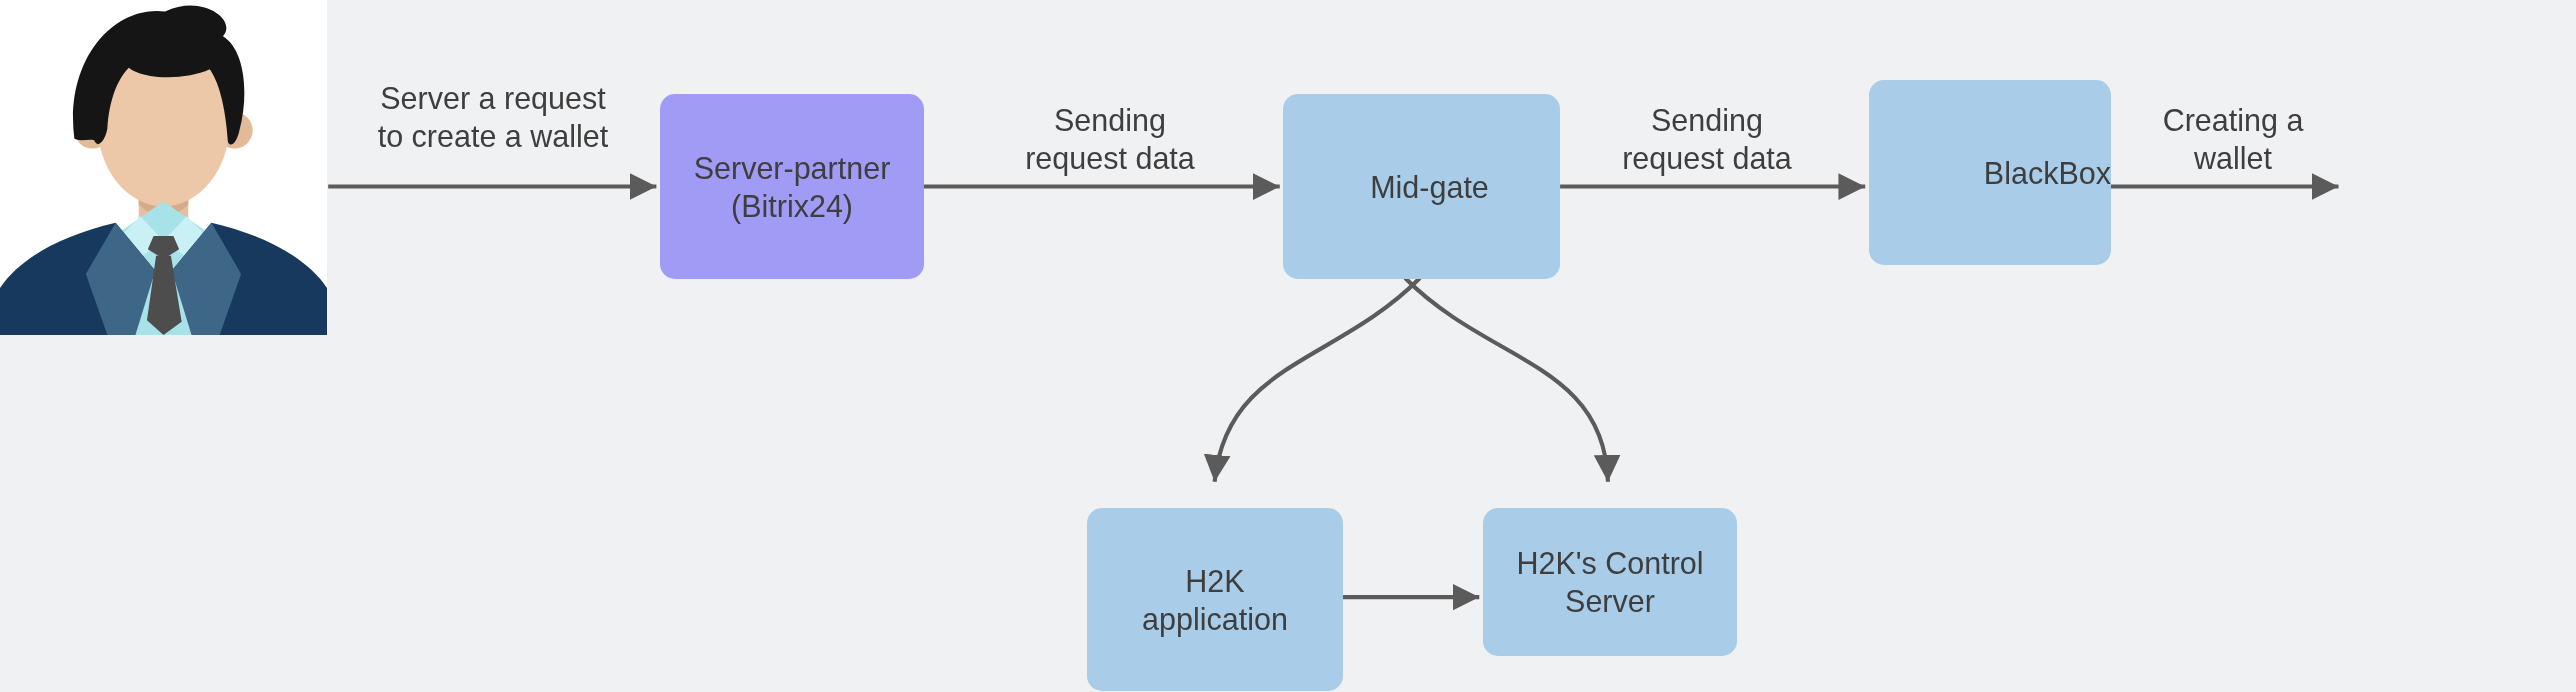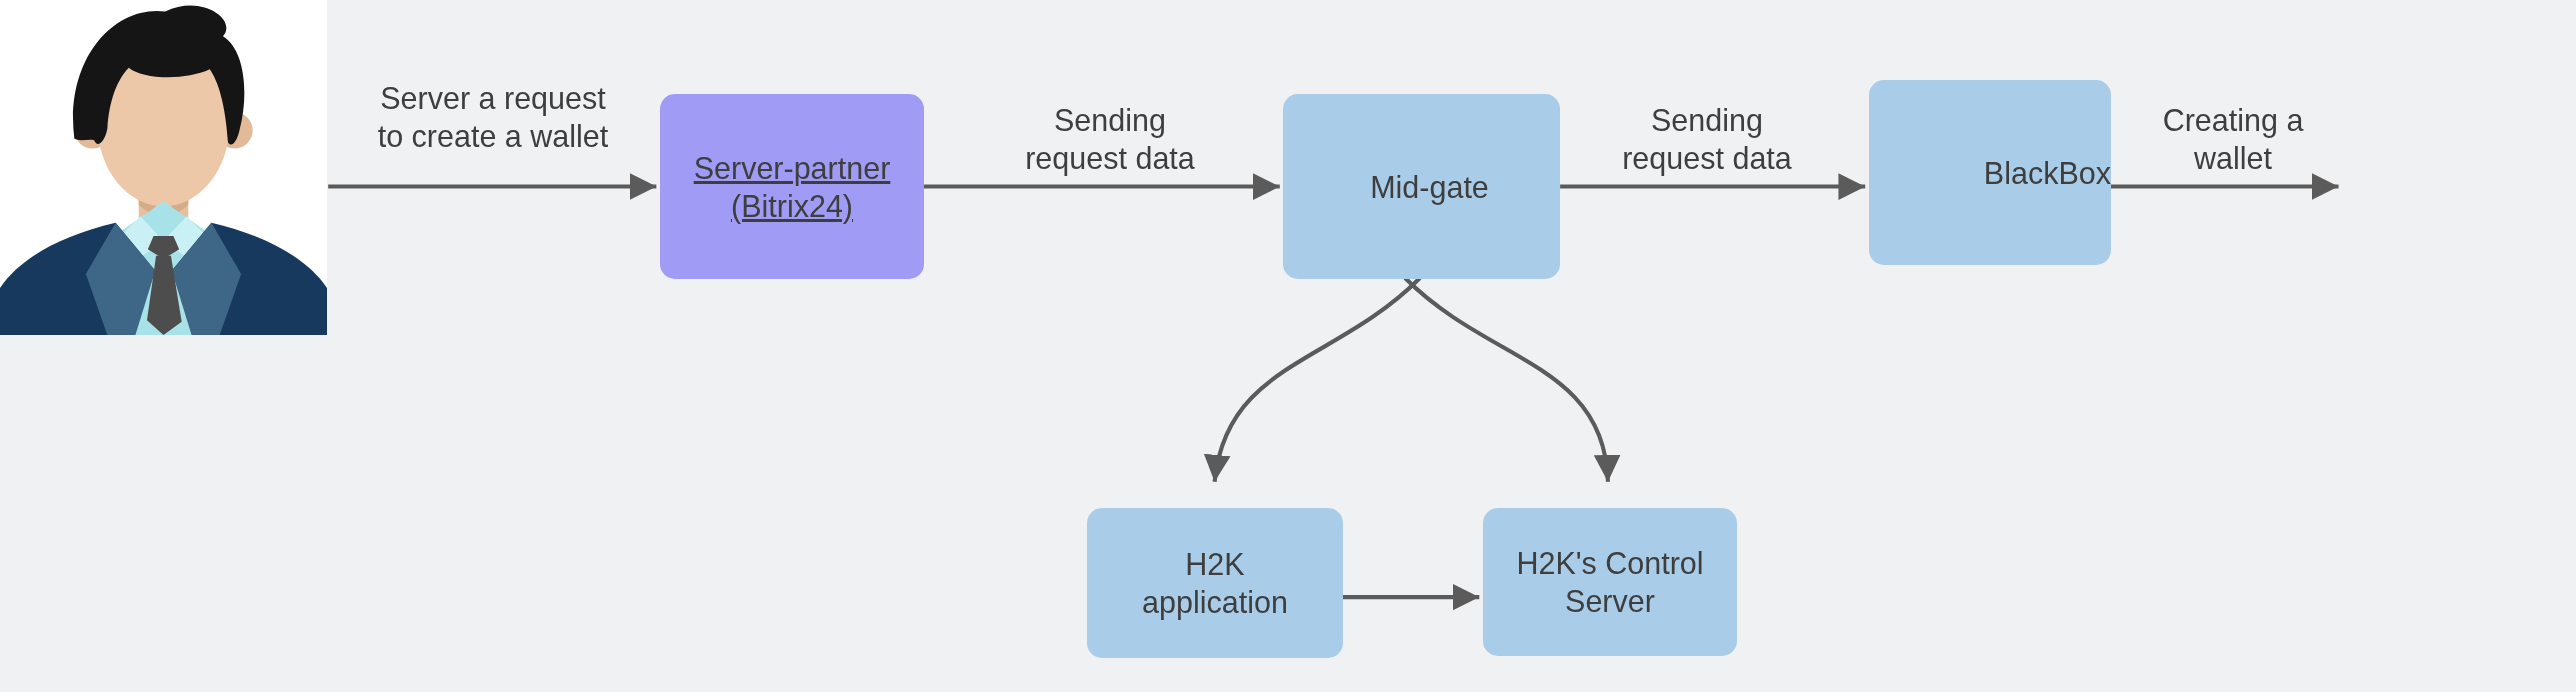--- a/index.html
+++ b/index.html
@@ -46,25 +46,25 @@
 
   #avatar {
     position: absolute; left: 0; top: 0;
     width: 327px; height: 335px;
     background: var(--avatar_bg);
     overflow: hidden;
   }
   #avatar svg { display: block; width: 100%; height: 100%; }
 
   
-  #node-server-partner { left: 660px;  top: 94px; width: 264px; height: 185px; text-decoration: underline; }
+  #node-server-partner { left: 660px;  top: 94px; width: 264px; height: 185px; }
   #node-mid-gate       { left: 1283px; top: 94px; width: 277px; height: 185px; padding-left: 16px; }
   #node-blackbox       { left: 1869px; top: 80px; width: 242px; height: 185px; justify-content: flex-end; }
   #node-blockchain     { left: 2342px; top: 93px; width: 233px; height: 188px; }
-  #node-h2k-app        { left: 1087px; top: 508px; width: 256px; height: 150px; }
+  #node-h2k-app        { left: 1087px; top: 508px; width: 256px; height: 183px; }
   #node-h2k-control    { left: 1483px; top: 508px; width: 254px; height: 148px; }
 
   
   #label-user-to-partner      { left: 493px;  top: 79px;  }
   #label-partner-to-midgate   { left: 1110px; top: 101px; }
   #label-midgate-to-blackbox  { left: 1707px; top: 101px; }
   #label-blackbox-to-blockchain { left: 2233px; top: 101px; }
 </style>
 </head>
 <body>

